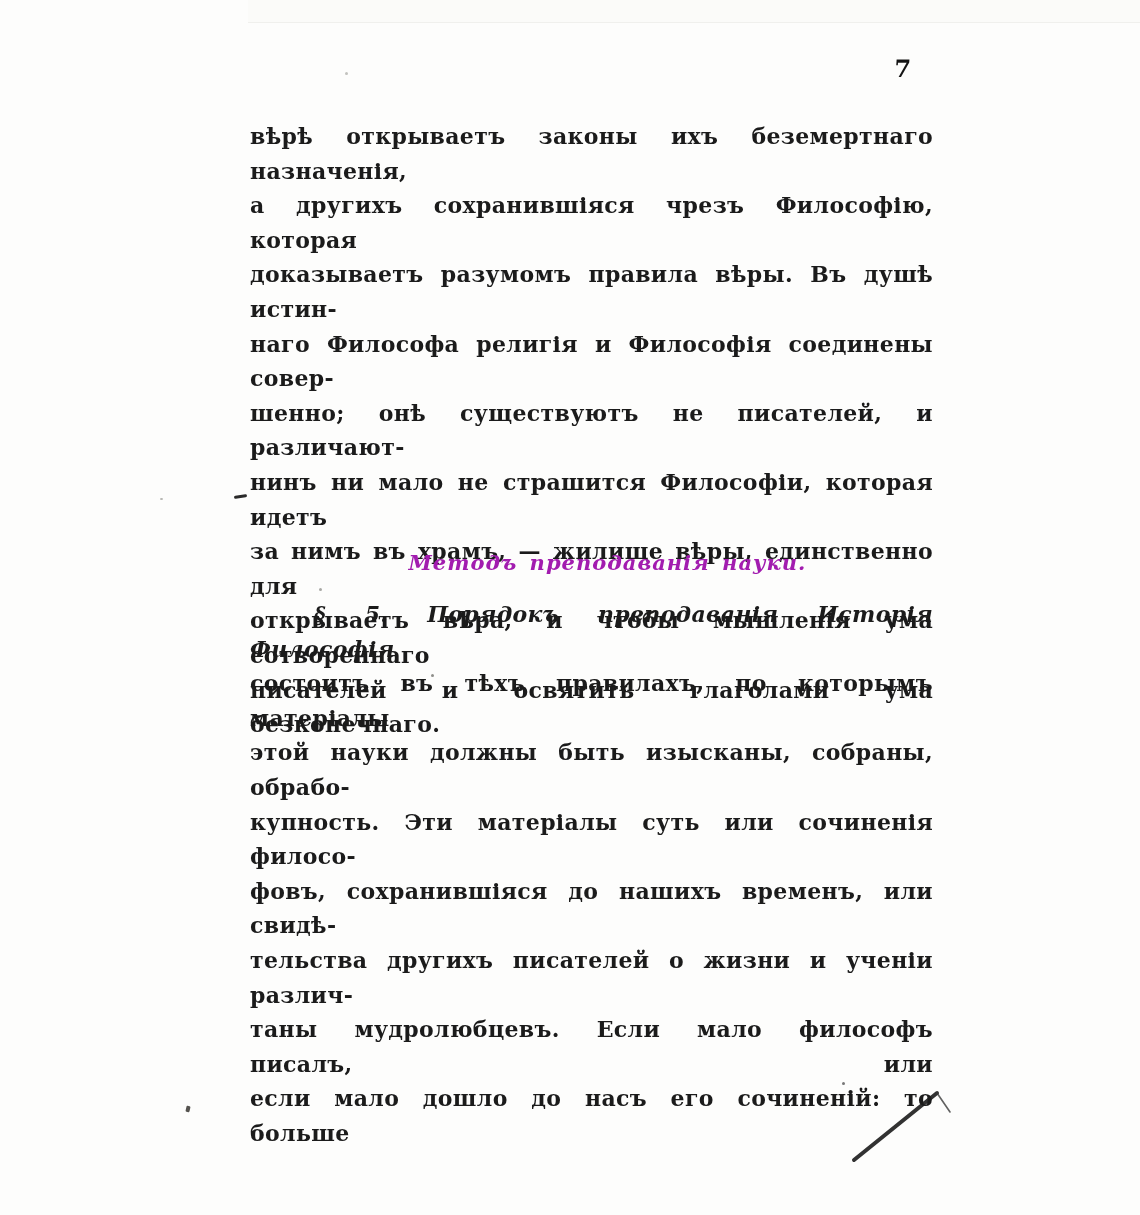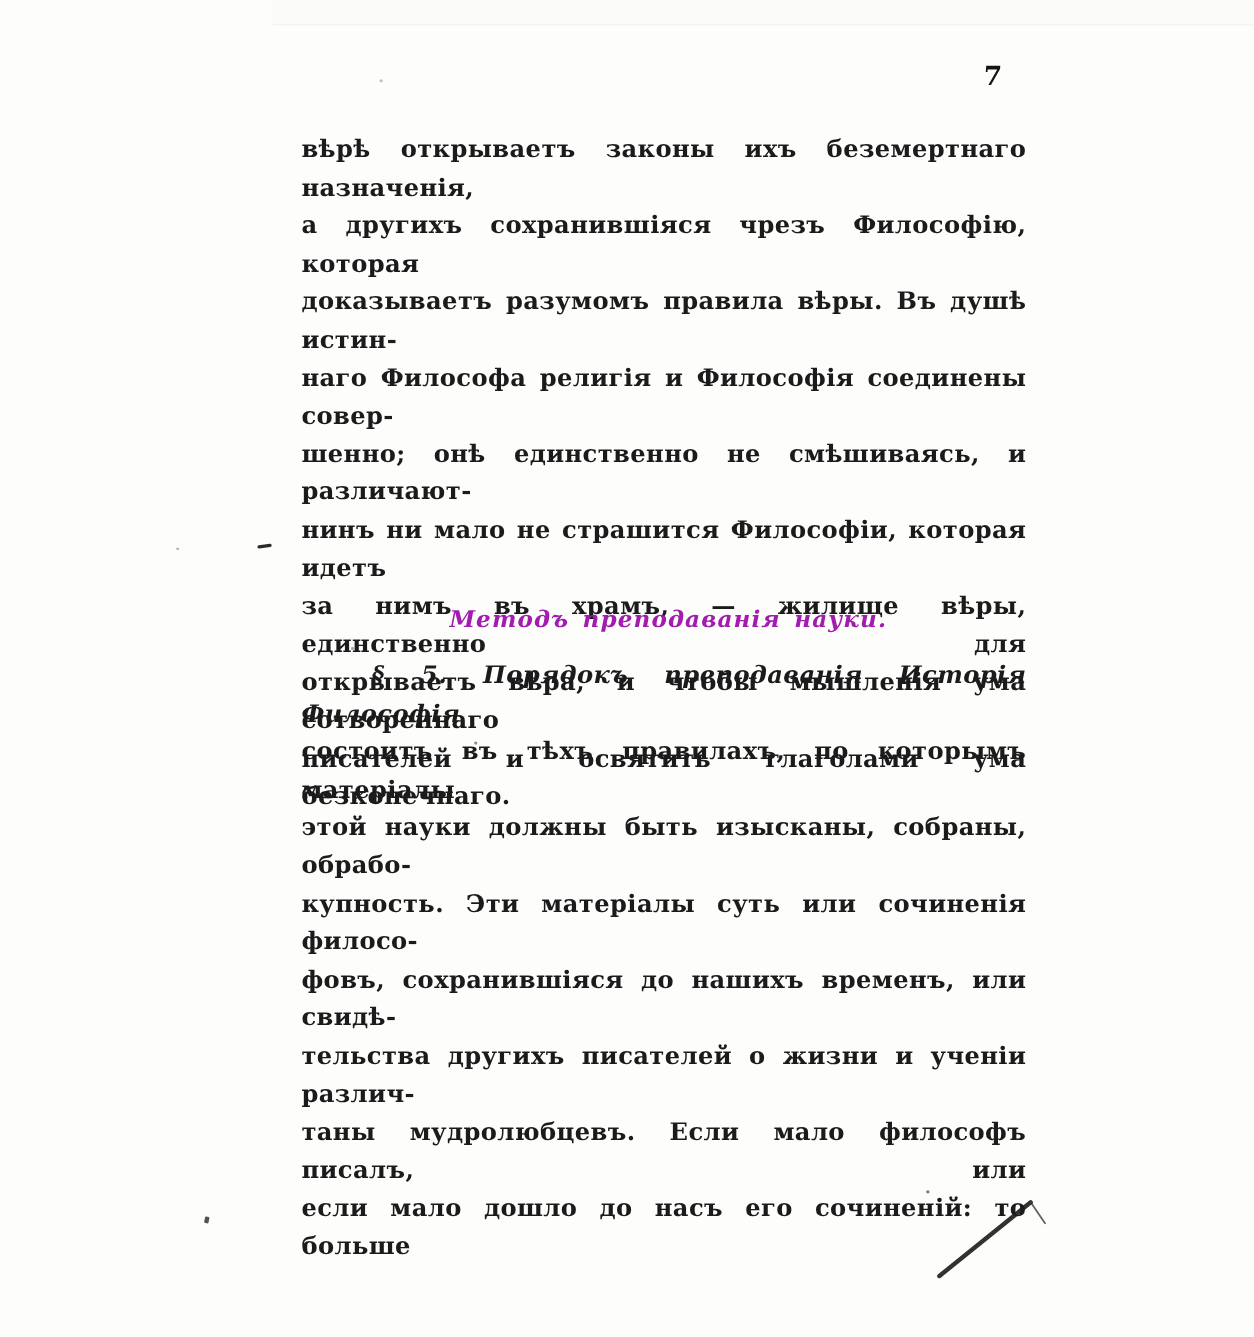--- a/index.html
+++ b/index.html
@@ -45,21 +45,20 @@
     line-height: 34.6px;
     letter-spacing: 0.35px;
     word-spacing: 2px;
   }
   .p1 { top: 119px; }
   .p2 { top: 597px; }
   .line {
     text-align: justify;
     text-align-last: justify;
     white-space: normal;
-    margin-left: 24px;
   }
   .line.endp { text-align-last: left; }
   .line.indent { text-indent: 64px; font-style: italic; }
   .heading {
     position: absolute;
     left: 266px;
     width: 683px;
     top: 550px;
     text-align: center;
     font-style: italic;
@@ -103,21 +102,21 @@
 
   <div class="page-edge"></div>
 
   <div class="pagenum">7</div>
 
   <div class="para p1">
     <div class="line">вѣрѣ открываетъ законы ихъ беземертнаго назначенія,</div>
     <div class="line">а другихъ сохранившіяся чрезъ Философію, которая</div>
     <div class="line">доказываетъ разумомъ правила вѣры. Въ душѣ истин-</div>
     <div class="line">наго Философа религія и Философія соединены совер-</div>
-    <div class="line">шенно; онѣ единственно не смѣшиваясь, и различают-</div>
+    <div class="line">шенно; онѣ существуютъ не писателей, и различают-</div>
     <div class="line">нинъ ни мало не страшится Философіи, которая идетъ</div>
     <div class="line">за нимъ въ храмъ, — жилище вѣры, единственно для</div>
     <div class="line">открываетъ вѣра, и чтобы мышленія ума сотвореннаго</div>
     <div class="line endp">писателей и освятить глаголами ума безконечнаго.</div>
   </div>
 
   <div class="heading">Методъ преподаванія науки.</div>
 
   <div class="para p2">
     <div class="line indent">§ 5. Порядокъ преподаванія Исторія Философія</div>

